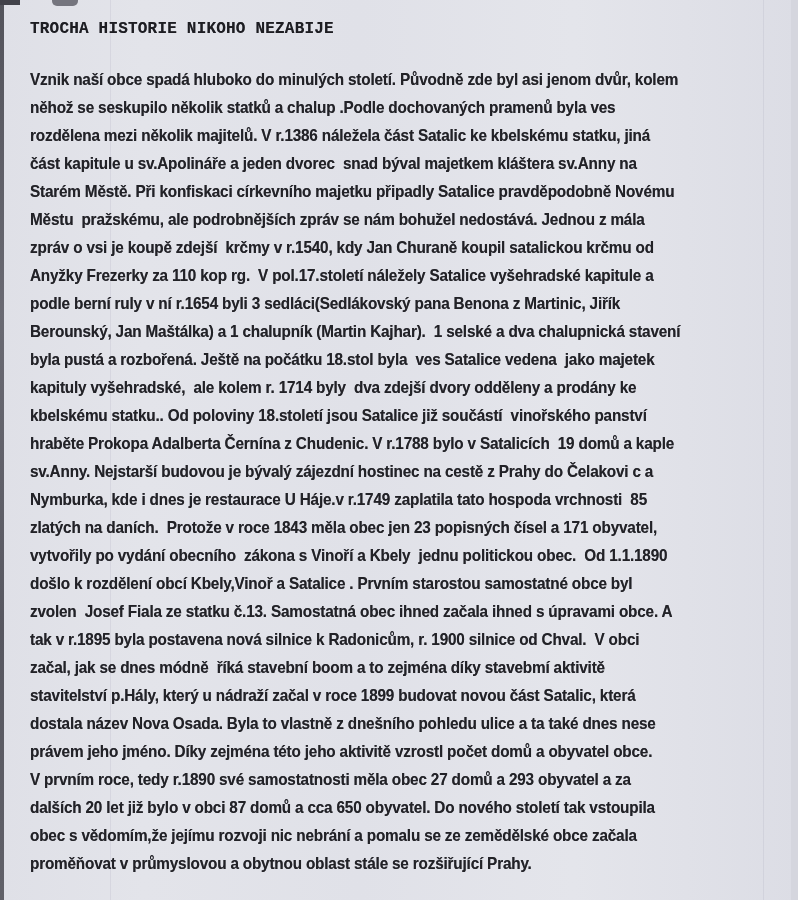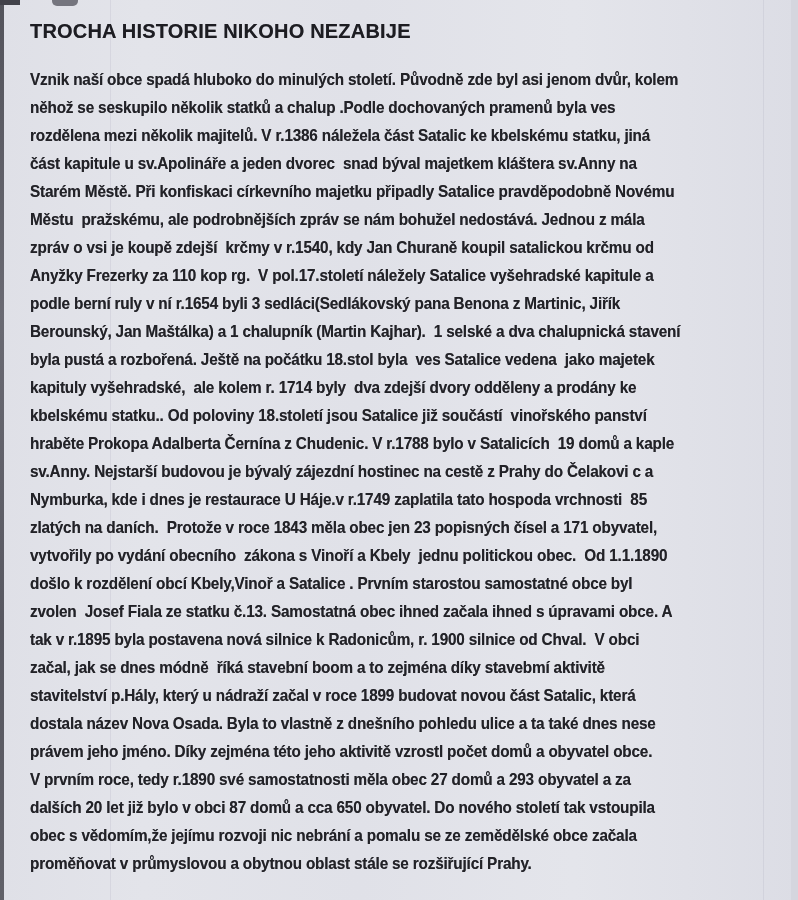--- a/index.html
+++ b/index.html
@@ -51,26 +51,27 @@
     top: 0;
     width: 1px; height: 900px;
     background: rgba(110,110,135,.10);
   }
   .scanline.a { left: 110px; }
   .scanline.b { left: 763px; }
   .title {
     position: absolute;
     left: 30px; top: 20px;
     margin: 0;
-    font-size: 20px;
+    font-size: 16px;
     font-weight: 700;
     letter-spacing: .2px;
     color: #1d1d22;
     white-space: pre;
     text-shadow: 0 0 .6px rgba(25,25,35,.55);
+    font-family: Liberation Mono, monospace;
   }
   .body-text {
     position: absolute;
     left: 30px; top: 66px;
     width: 840px;
     transform: scaleX(.9);
     transform-origin: 0 0;
   }
   .line {
     white-space: pre;

